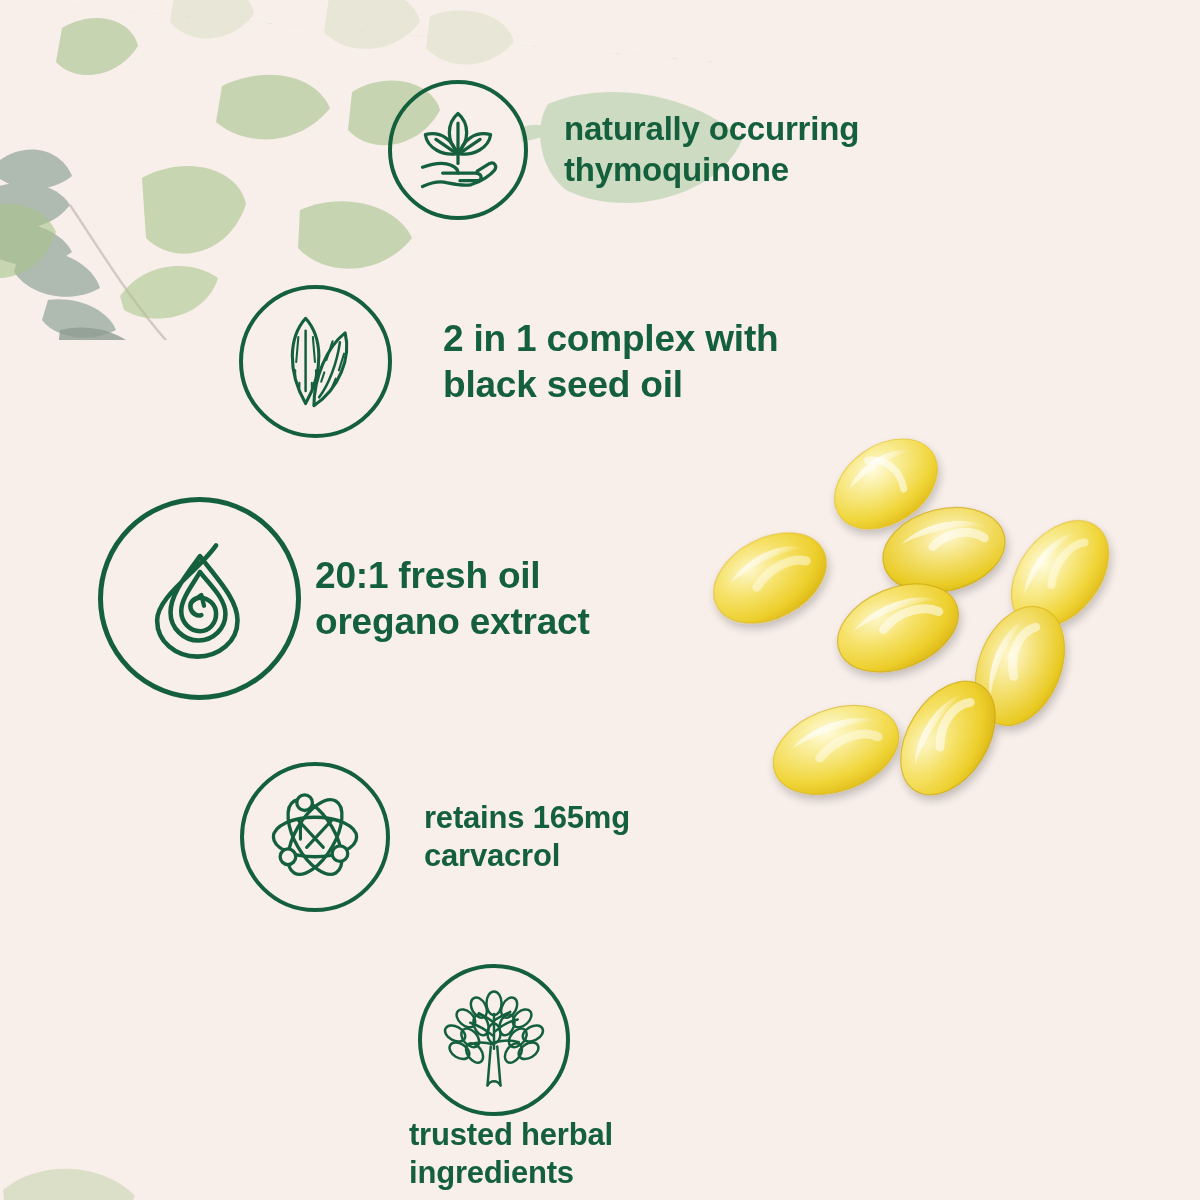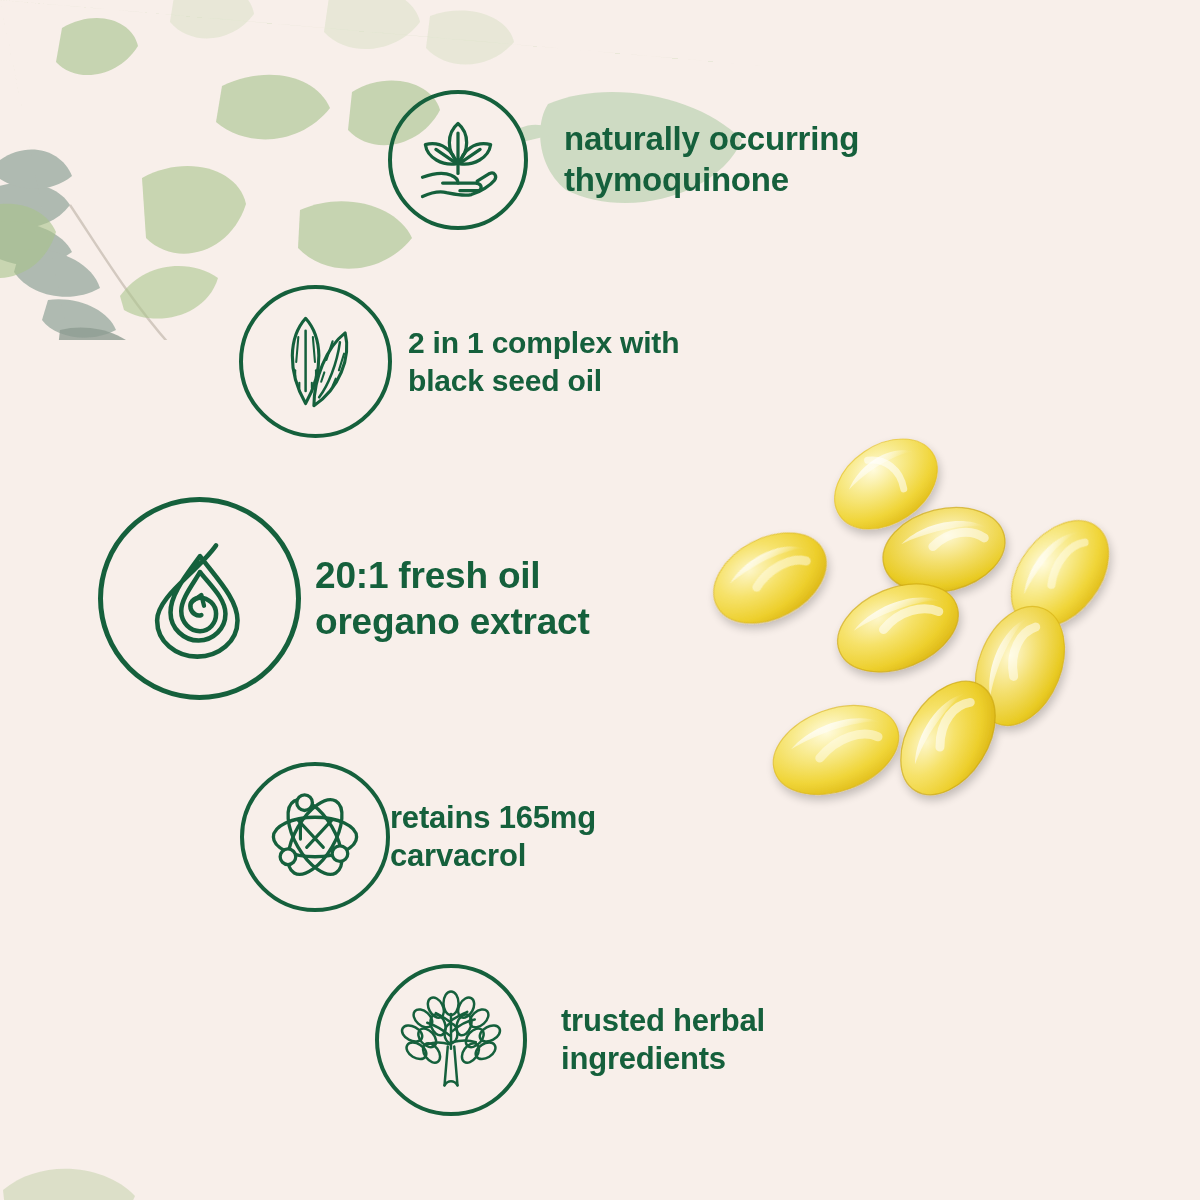--- a/index.html
+++ b/index.html
@@ -53,37 +53,37 @@
   }
   .feature-label {
     color:#15603C;
     font-weight:700;
     line-height:1.24;
     letter-spacing:-0.2px;
     white-space:pre-line;
   }
 
   
-  #row-1 { left:388px; top:90px;  }
+  #row-1 { left:388px; top:80px;  }
   #row-1 .icon-circle { width:140px; height:140px; border-width:4px; }
   #row-1 .feature-label { font-size:33px; margin-left:36px; }
 
   #row-2 { left:239px; top:285px; }
   #row-2 .icon-circle { width:153px; height:153px; border-width:4px; }
-  #row-2 .feature-label { font-size:30px; margin-left:16px; }
+  #row-2 .feature-label { font-size:37px; margin-left:51px; }
 
   #row-3 { left:98px;  top:497px; }
   #row-3 .icon-circle { width:203px; height:203px; border-width:5px; }
   #row-3 .feature-label { font-size:37px; margin-left:14px; }
 
   #row-4 { left:240px; top:762px; }
   #row-4 .icon-circle { width:150px; height:150px; border-width:4px; }
-  #row-4 .feature-label { font-size:31px; }
-
-  #row-5 { left:375px; top:964px; }
+  #row-4 .feature-label { font-size:31px; margin-left:34px; }
+
+  #row-5 { left:375px; top:964px;flex-direction:column; }
   #row-5 .icon-circle { width:152px; height:152px; border-width:4px; }
   #row-5 .feature-label { font-size:31px; margin-left:34px; }
 
   .icon-svg { display:block; }
 </style>
 </head>
 <body>
 
 <div id="stage">
 

